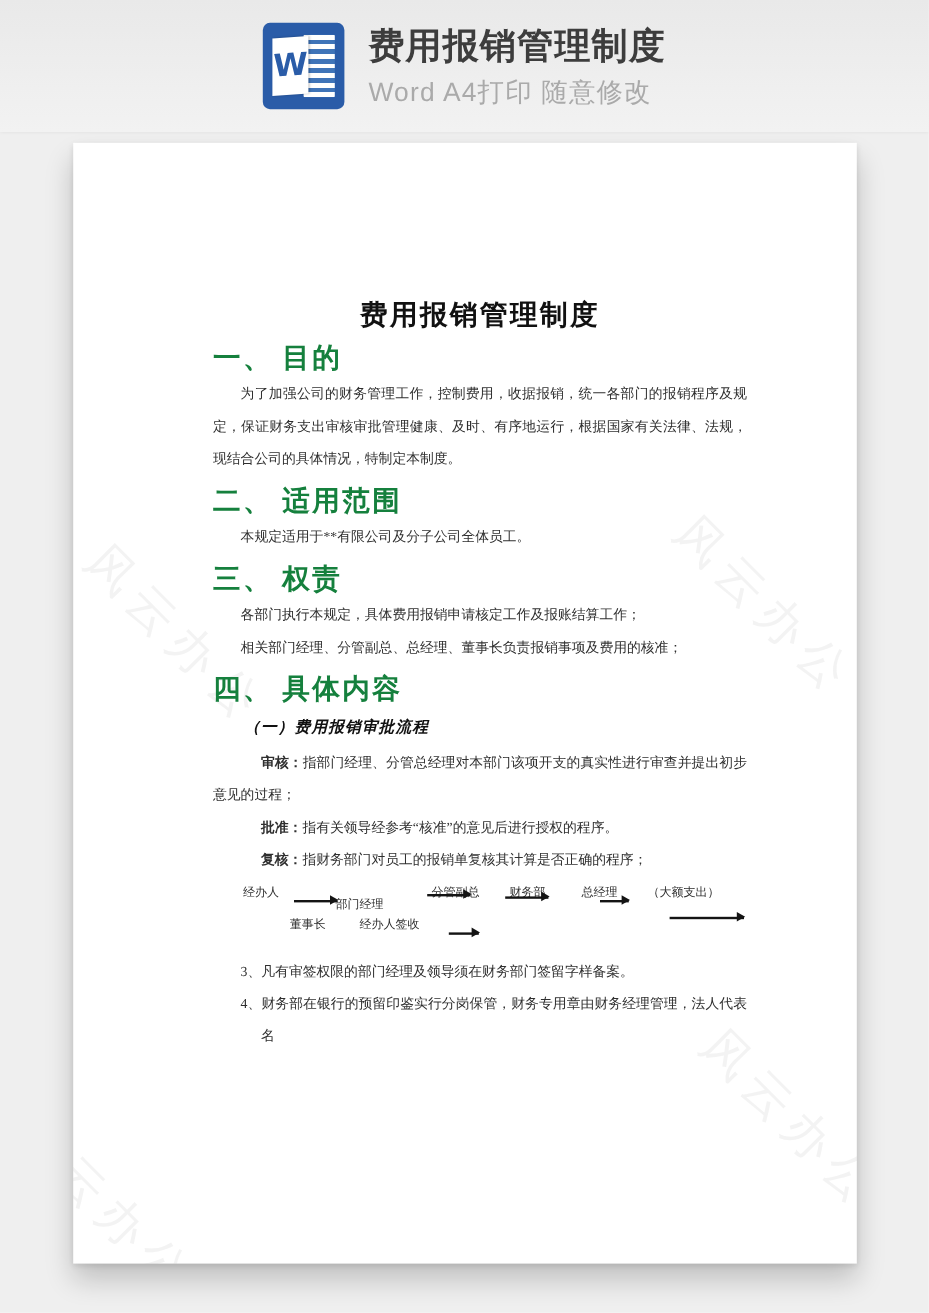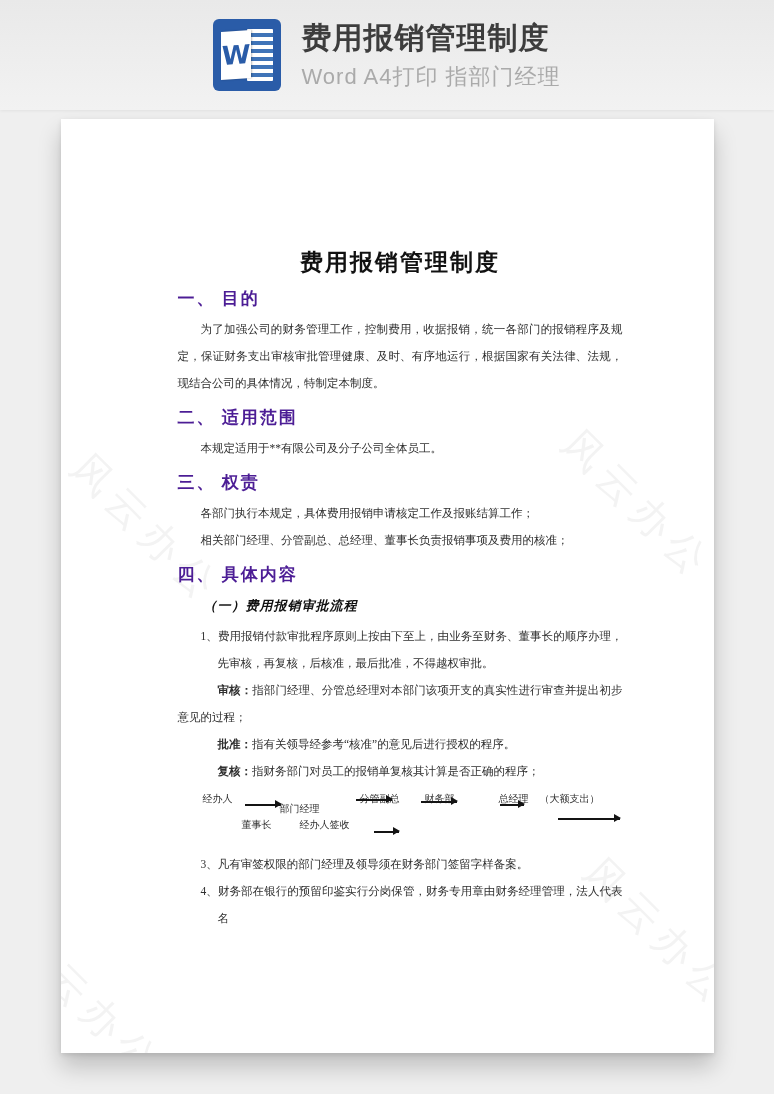--- a/index.html
+++ b/index.html
@@ -68,21 +68,21 @@
     padding:129px 91px 0 117px; 
     font-size:11.5px;line-height:27px;
     text-align:justify;
   }
   .doc-title{
     font-size:23px;font-weight:bold;color:#111;
     text-align:center;letter-spacing:2px;
     margin:0 0 6px 0;line-height:30px;
   }
   .sec-h{
-    font-size:17px;font-weight:bold;color:#4c1d95;
+    font-size:23px;font-weight:bold;color:#15803d;
     letter-spacing:2px;text-align:left;
     margin:9px 0 6px 0;line-height:23px;
   }
   .sub-h{
     font-size:13px;font-weight:bold;color:#111;
     letter-spacing:1px;text-align:left;
     margin:10px 0 7px 26px;line-height:20px;font-style:italic;
   }
   p{margin:0;}
   .p-indent{text-indent:2em;}
@@ -107,21 +107,21 @@
 </head>
 <body>
 
 <header class="top-header">
   <div class="word-icon">
     <div class="wp-lines"></div>
     <div class="wp-w">W</div>
   </div>
   <div class="header-text">
     <div class="header-title">费用报销管理制度</div>
-    <div class="header-subtitle">Word A4打印 指部门经理</div>
+    <div class="header-subtitle">Word A4打印 随意修改</div>
   </div>
 </header>
 
 <main class="page-wrap">
   <div class="page">
 
     <span class="wm" style="left:37px;top:322px">风云办公</span>
     <span class="wm" style="left:528px;top:298px">风云办公</span>
     <span class="wm" style="left:-22px;top:798px">风云办公</span>
     <span class="wm" style="left:550px;top:726px">风云办公</span>
@@ -136,34 +136,33 @@
       <h2 class="sec-h">二、 适用范围</h2>
       <p class="p-indent">本规定适用于**有限公司及分子公司全体员工。</p>
 
       <h2 class="sec-h">三、 权责</h2>
       <p class="p-indent">各部门执行本规定，具体费用报销申请核定工作及报账结算工作；</p>
       <p class="p-indent">相关部门经理、分管副总、总经理、董事长负责报销事项及费用的核准；</p>
 
       <h2 class="sec-h">四、 具体内容</h2>
       <h3 class="sub-h">（一）费用报销审批流程</h3>
 
-      <p class="p-num">1、费用报销付款审批程序原则上按由下至上，由业务至财务、董事长的顺序办理，先审核，再复核，后核准，最后批准，不得越权审批。</p>
       <p class="p-def"><b>审核：</b><span>指部门经理、分管总经理对本部门该项开支的真实性进行审查并提出初步意见的过程；</span></p>
       <p class="p-def"><b>批准：</b><span>指有关领导经参考“核准”的意见后进行授权的程序。</span></p>
       <p class="p-def"><b>复核：</b><span>指财务部门对员工的报销单复核其计算是否正确的程序；</span></p>
 
       <div class="flow">
         <span class="fn" style="left:25px;top:2px">经办人</span>
         <div class="arr" style="left:67px;top:15px;width:36px"></div>
         <span class="fn" style="left:102px;top:12px">部门经理</span>
         <span class="fn" style="left:182px;top:2px">分管副总</span>
         <div class="arr" style="left:178px;top:10px;width:36px"></div>
         <span class="fn" style="left:247px;top:2px">财务部</span>
         <div class="arr" style="left:243px;top:12px;width:36px"></div>
-        <span class="fn" style="left:321px;top:2px">总经理</span>
+        <span class="fn" style="left:307px;top:2px">总经理</span>
         <div class="arr" style="left:322px;top:15px;width:24px"></div>
         <span class="fn" style="left:362px;top:2px">（大额支出）</span>
         <div class="arr" style="left:380px;top:29px;width:62px"></div>
         <span class="fn" style="left:64px;top:28px">董事长</span>
         <span class="fn" style="left:122px;top:28px">经办人签收</span>
         <div class="arr" style="left:196px;top:42px;width:25px"></div>
       </div>
 
       <p class="p-num">3、凡有审签权限的部门经理及领导须在财务部门签留字样备案。</p>
       <p class="p-num">4、财务部在银行的预留印鉴实行分岗保管，财务专用章由财务经理管理，法人代表名</p>

